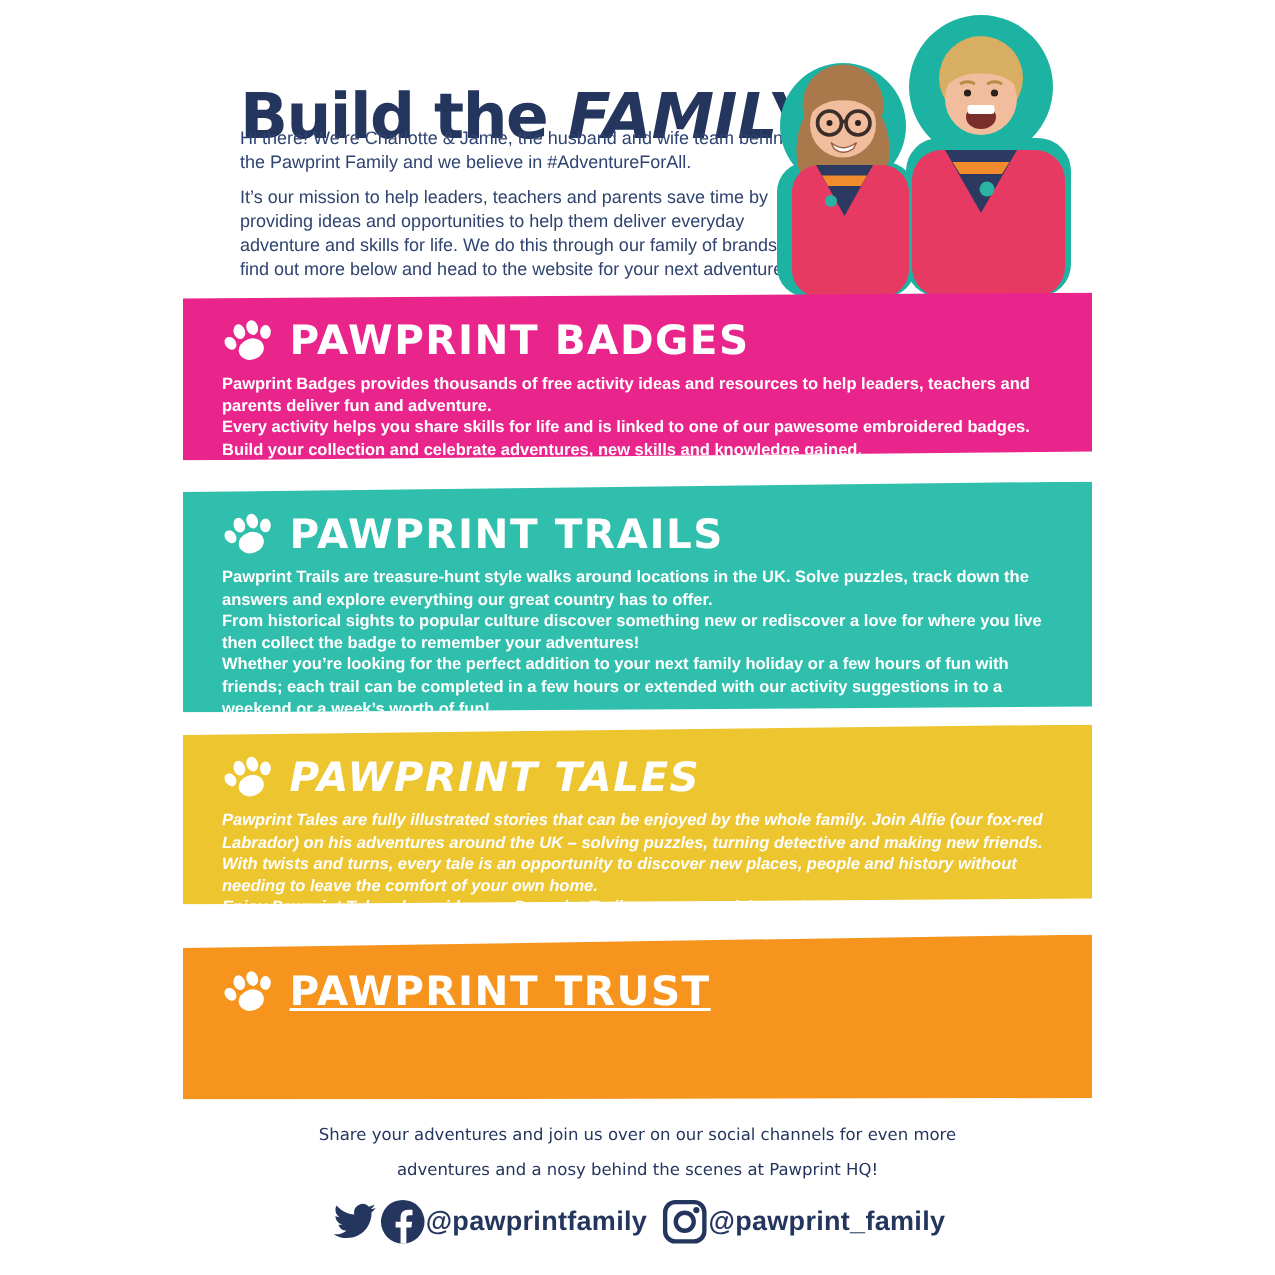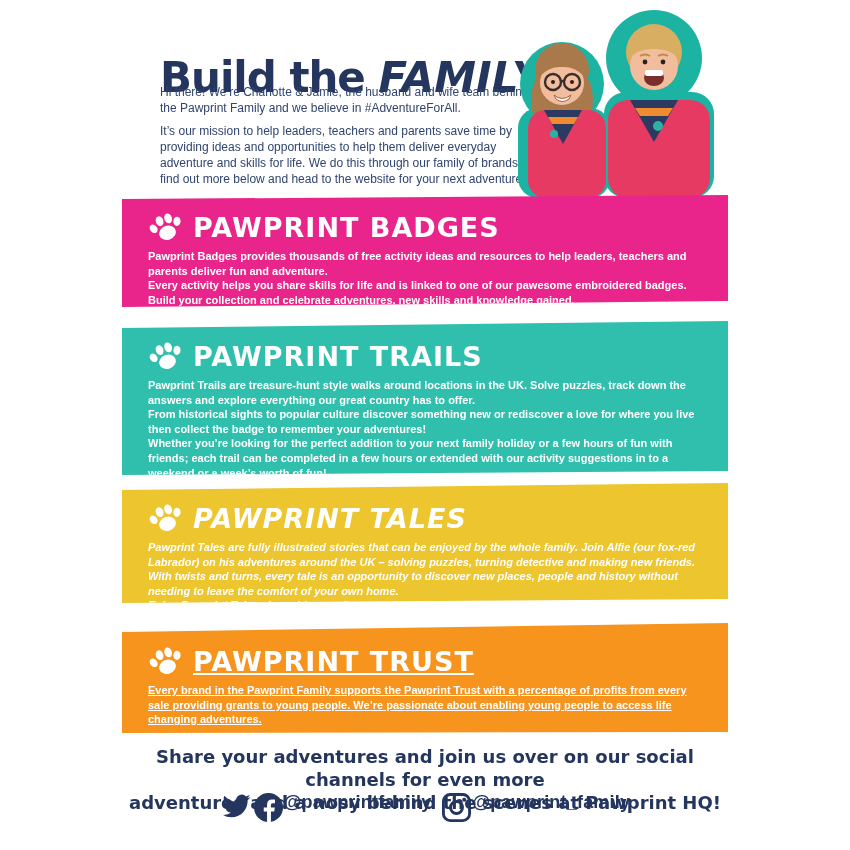--- a/index.html
+++ b/index.html
@@ -43,26 +43,26 @@
   .band-tales{top:483px;height:120px;background:#EDC52F;
     clip-path:polygon(0 7px,100% 0,100% calc(100% - 4px),0 100%);
     padding:20px 26px 0 26px;font-style:italic;}
   .band-trust{top:623px;height:110px;background:#F6941D;
     clip-path:polygon(0 9px,100% 0,100% calc(100% - 1px),0 100%);
     padding:23px 26px 0 26px;text-decoration:underline;}
 
   
   .footer-msg{
     position:absolute;left:122px;top:745px;width:606px;text-align:center;
-    font-family:"DejaVu Sans",sans-serif;font-weight:700;
-    color:#24355E;font-size:18px;line-height:23px;
+    font-family:"DejaVu Sans",sans-serif;font-weight:400;
+    color:#24355E;font-size:11px;line-height:23px;
   }
   .social-row{
     position:absolute;left:122px;top:792px;width:606px;height:44px;
-    display:flex;align-items:flex-start;justify-content:center;gap:0;
+    display:flex;align-items:center;justify-content:center;gap:0;
   }
   .social-row .handle{
     font-size:18px;font-weight:700;color:#24355E;letter-spacing:.2px;
   }
   .social-row .gap{width:10px;}
   .icon-btn{display:flex;align-items:center;}
 </style>
 </head>
 <body>
 
@@ -182,23 +182,20 @@
         <g fill="#ffffff" transform="rotate(-18 18 16)">
           <ellipse cx="18" cy="21" rx="8.5" ry="7"></ellipse>
           <ellipse cx="6" cy="13" rx="3.6" ry="4.6" transform="rotate(-20 6 13)"></ellipse>
           <ellipse cx="14" cy="7.5" rx="3.8" ry="5"></ellipse>
           <ellipse cx="23" cy="7.5" rx="3.8" ry="5"></ellipse>
           <ellipse cx="30.5" cy="13" rx="3.6" ry="4.6" transform="rotate(20 30.5 13)"></ellipse>
         </g>
       </svg>
       <h2>PAWPRINT TRUST</h2>
     </div>
-    <div class="body">
-      <div>Every brand in the Pawprint Family supports the Pawprint Trust with a percentage of profits from every sale providing grants to young people. We’re passionate about enabling young people to access life changing adventures.</div>
-    </div>
   </section>
 
   <div class="footer-msg">
     <div>Share your adventures and join us over on our social channels for even more</div>
     <div>adventures and a nosy behind the scenes at Pawprint HQ!</div>
   </div>
 
   <div class="social-row">
     <span class="icon-btn">
       <svg width="33" height="28" viewBox="0 0 24 24">

